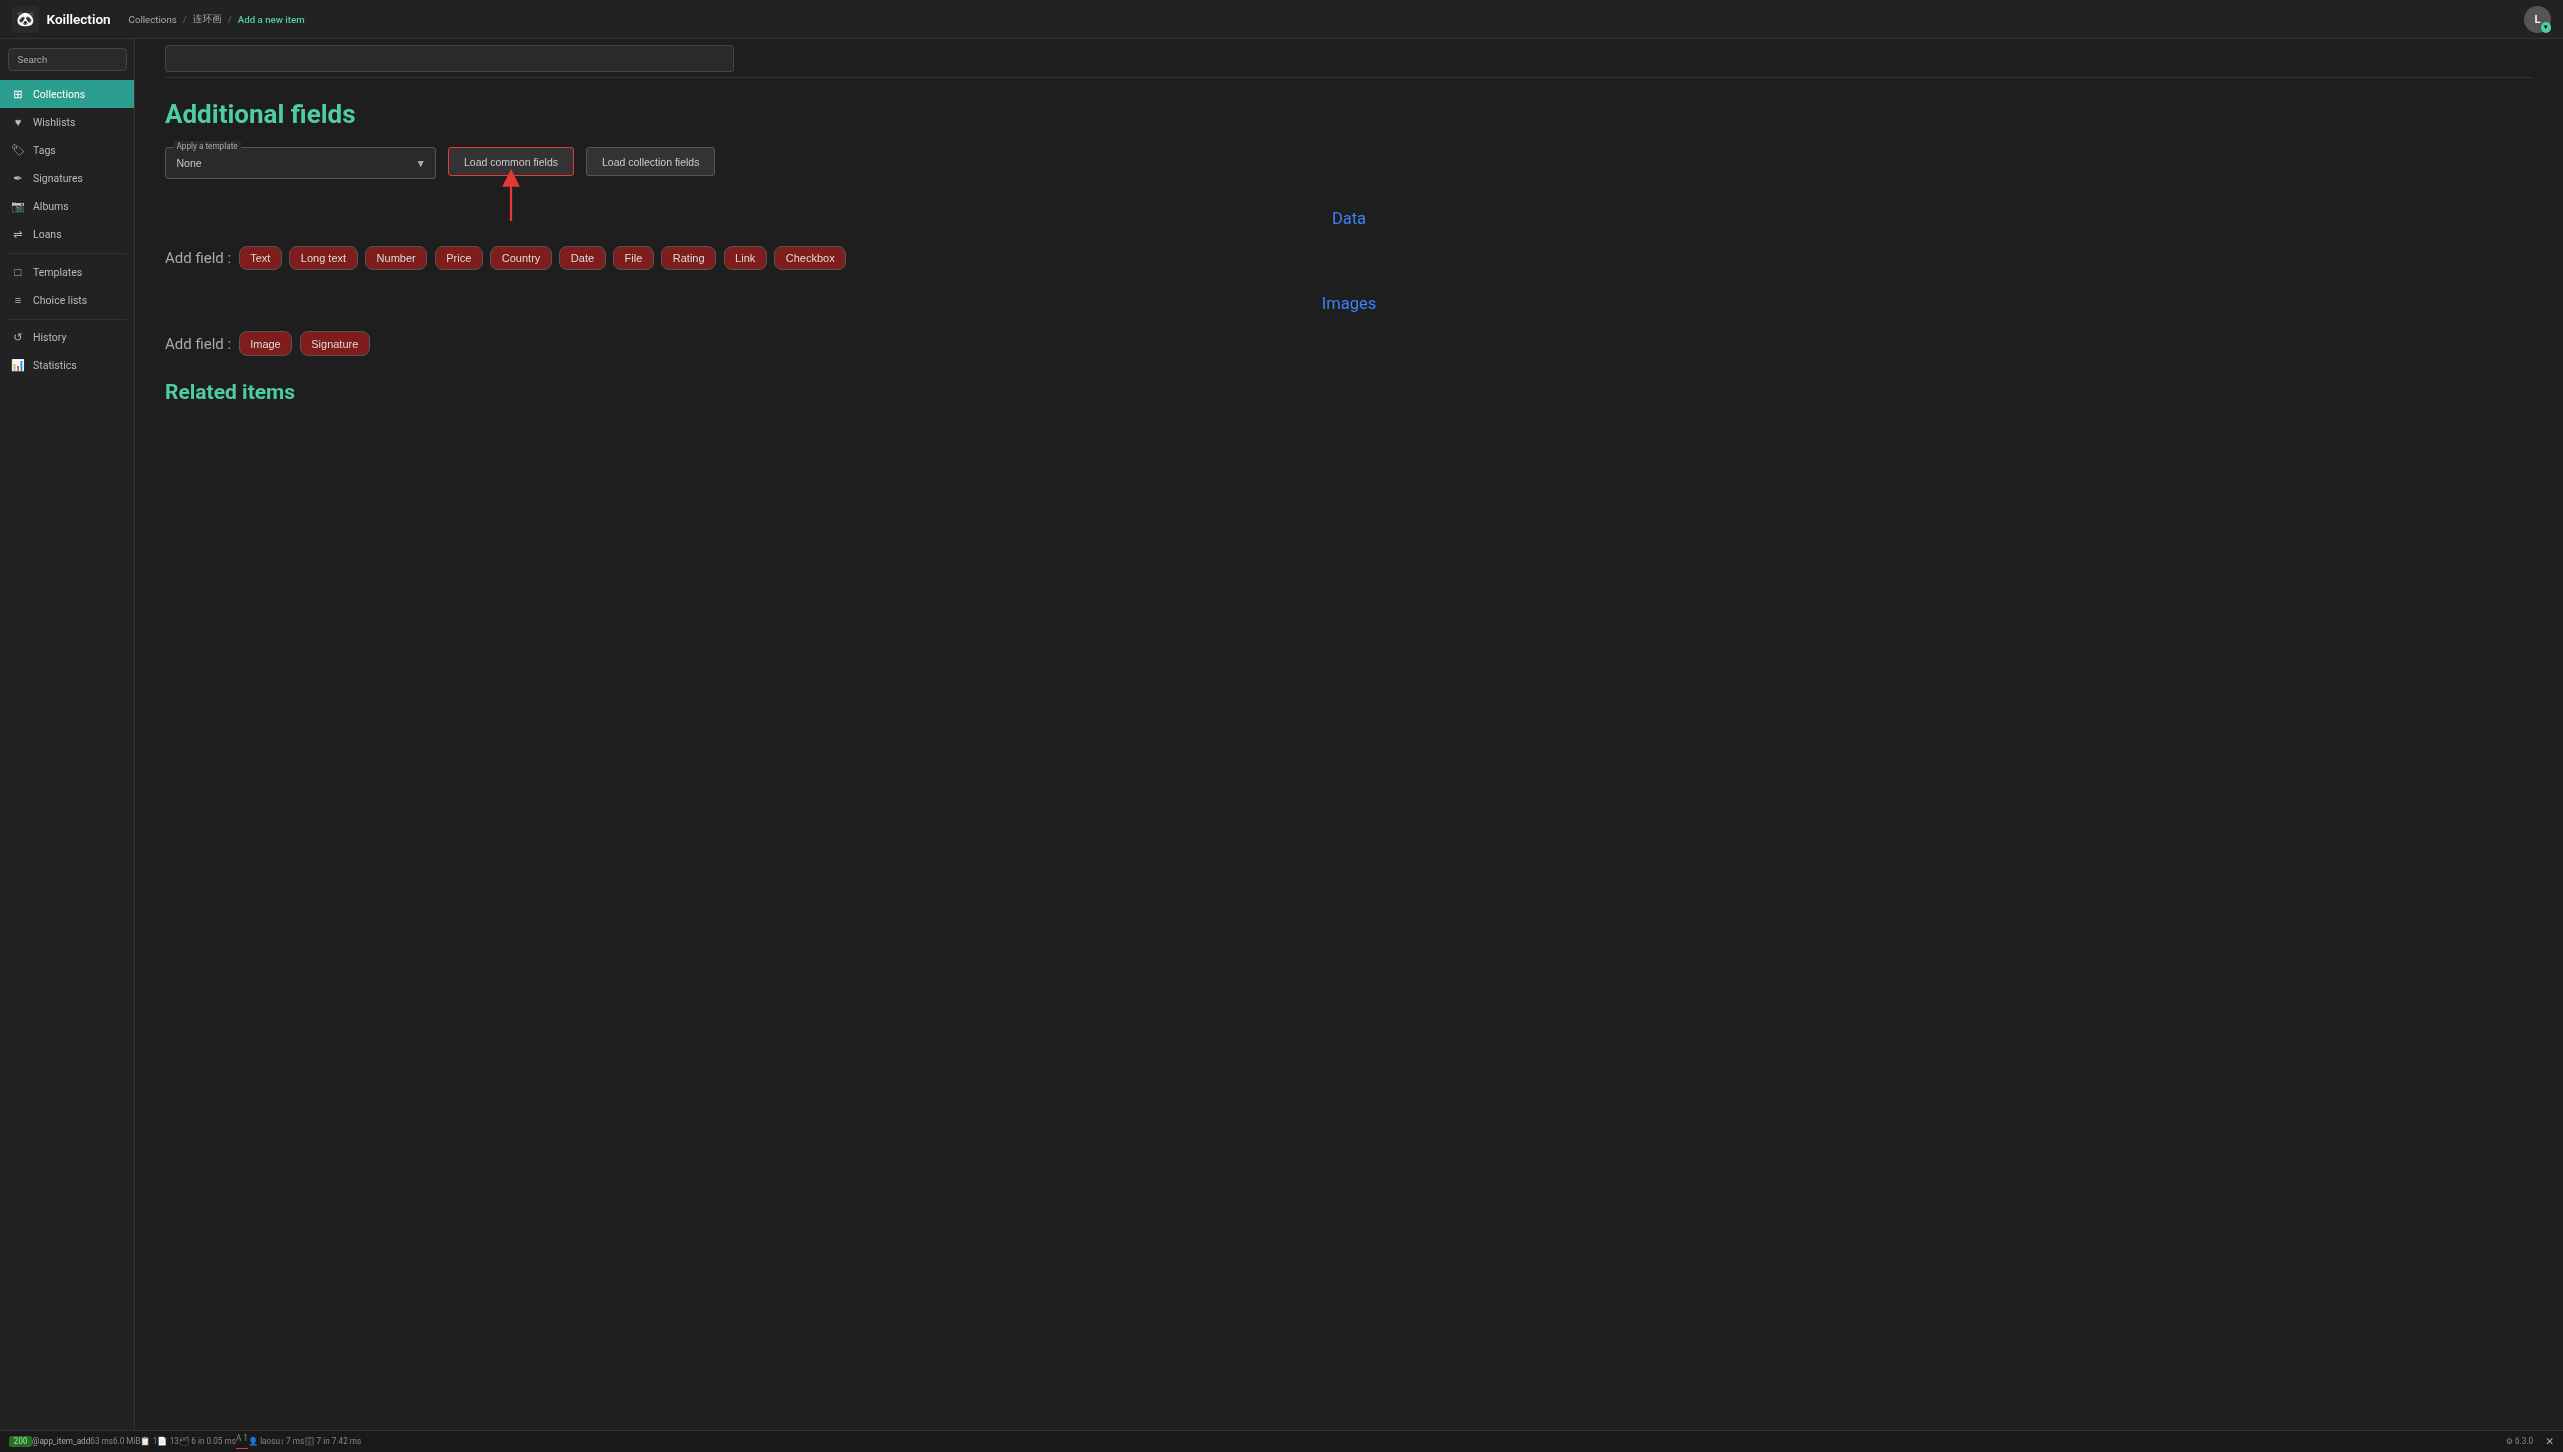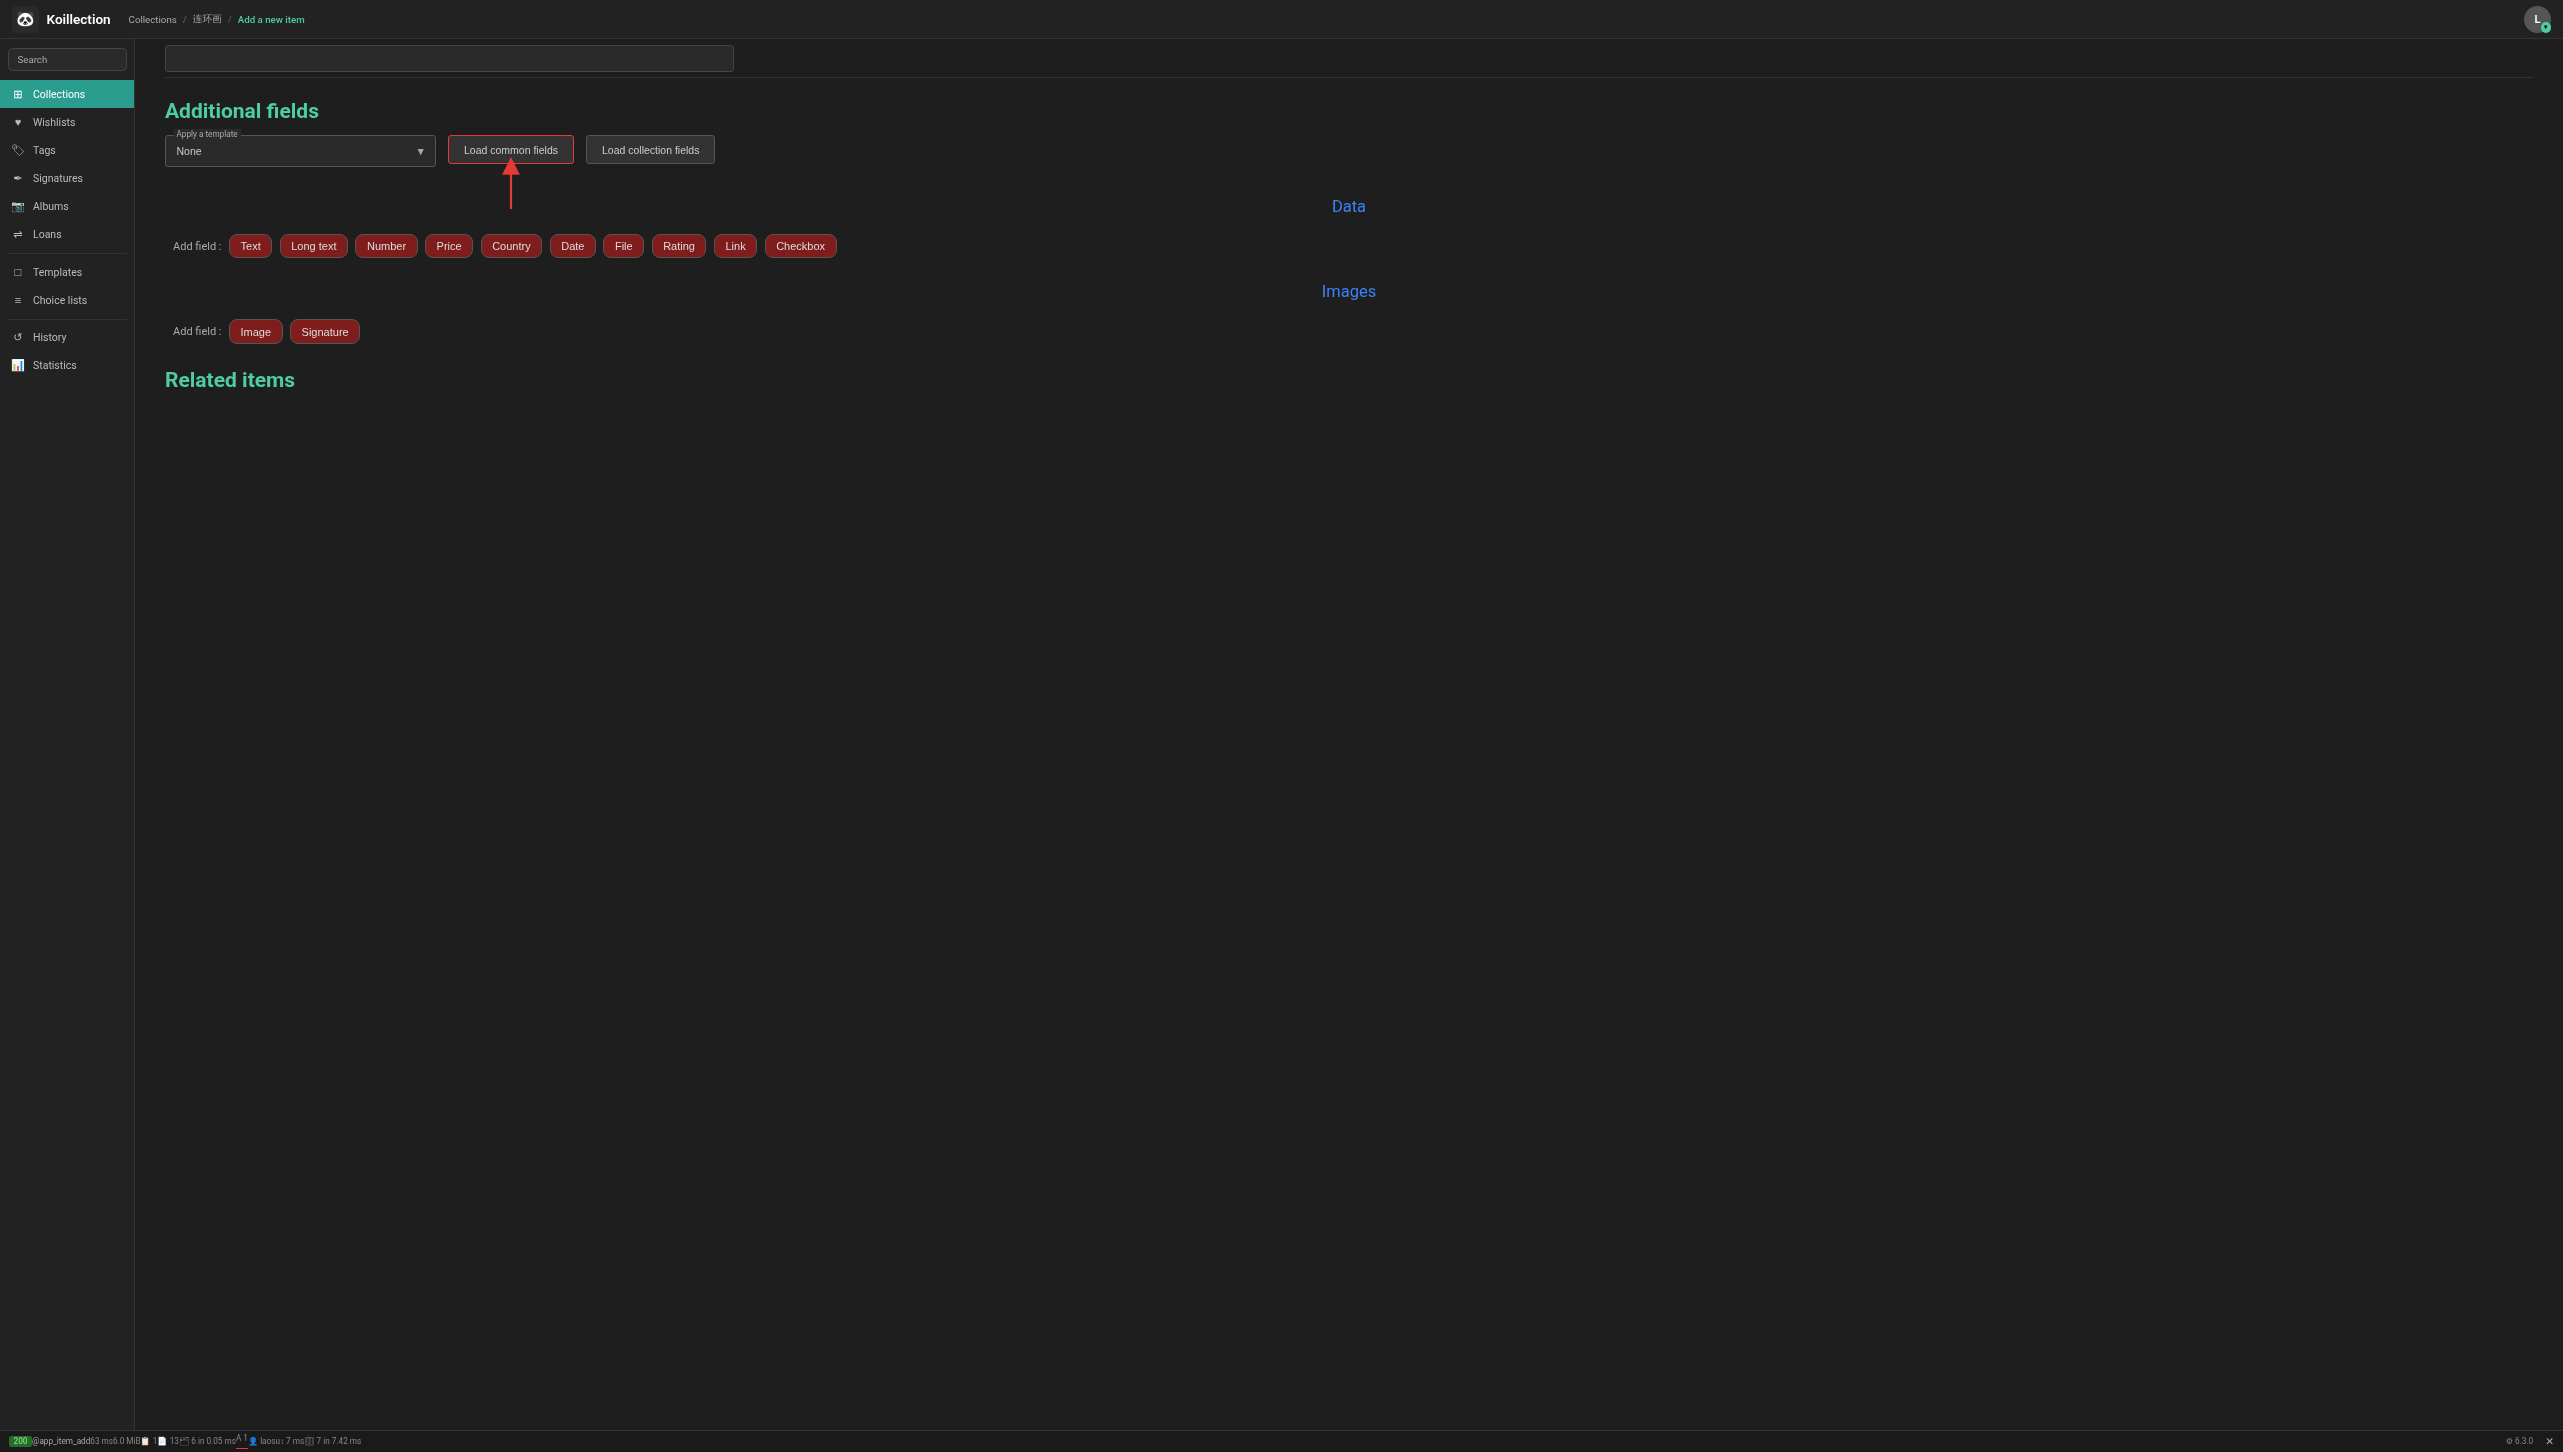--- a/index.html
+++ b/index.html
@@ -159,24 +159,24 @@
     .top-bar-input {
       background: #2a2a2a;
       border: 0.7px solid #444;
       border-radius: 3px;
       height: 27px;
       width: 100%;
       max-width: 569px;
     }
 
     .section-title {
-      font-size: 21px;
+      font-size: 26px;
       font-weight: 700;
       color: #4ecca3;
-      margin-bottom: 12px;
+      margin-bottom: 18px;
     }
 
     
     .template-row {
       display: flex;
       align-items: flex-start;
       gap: 12px;
       margin-bottom: 24px;
     }
     .template-select-wrap {
@@ -259,23 +259,22 @@
 
     .add-field-row {
       display: flex;
       align-items: center;
       gap: 7.5px;
       margin-bottom: 24px;
       flex-wrap: wrap;
     }
     .add-field-label {
       color: #aaa;
-      font-size: 11px;
+      font-size: 15px;
       white-space: nowrap;
-      margin-left: 8px;
     }
     .field-btn {
       background: #7f1d1d;
       border: 0.7px solid #555;
       color: #ddd;
       padding: 5.2px 10.5px;
       border-radius: 8px;
       cursor: pointer;
       font-size: 11px;
     }

